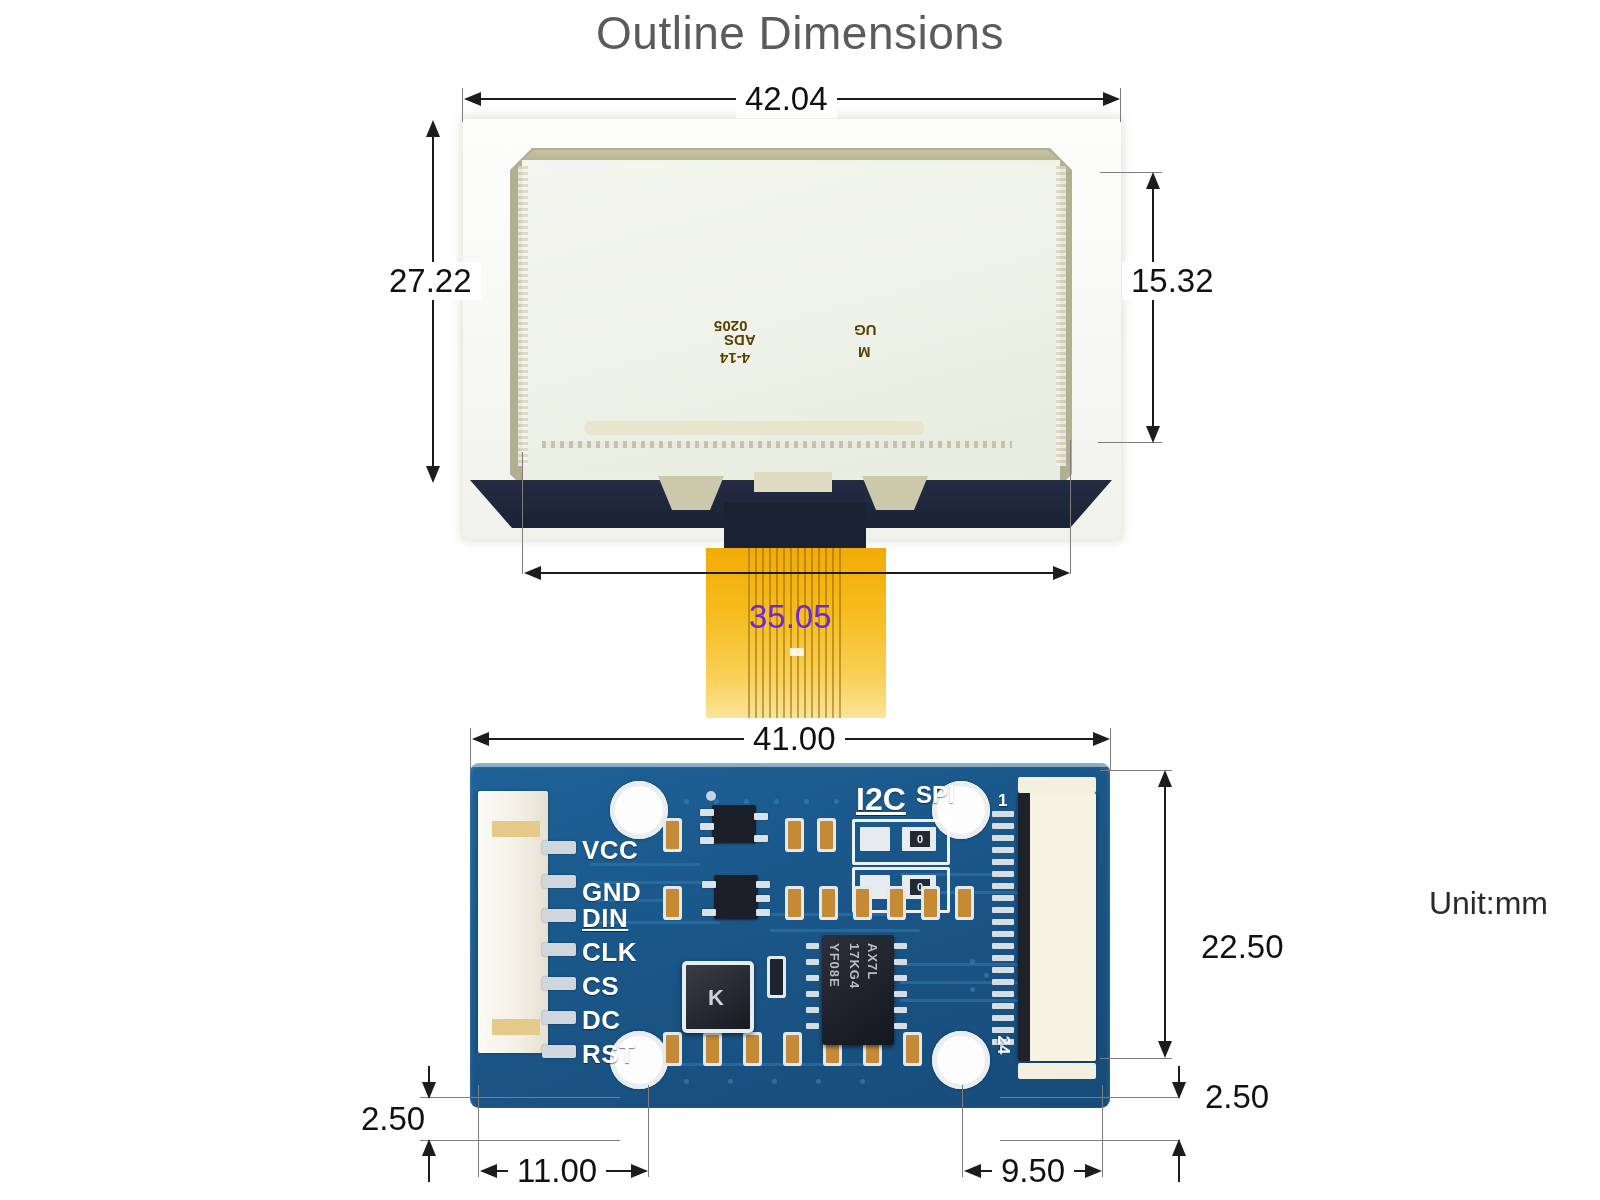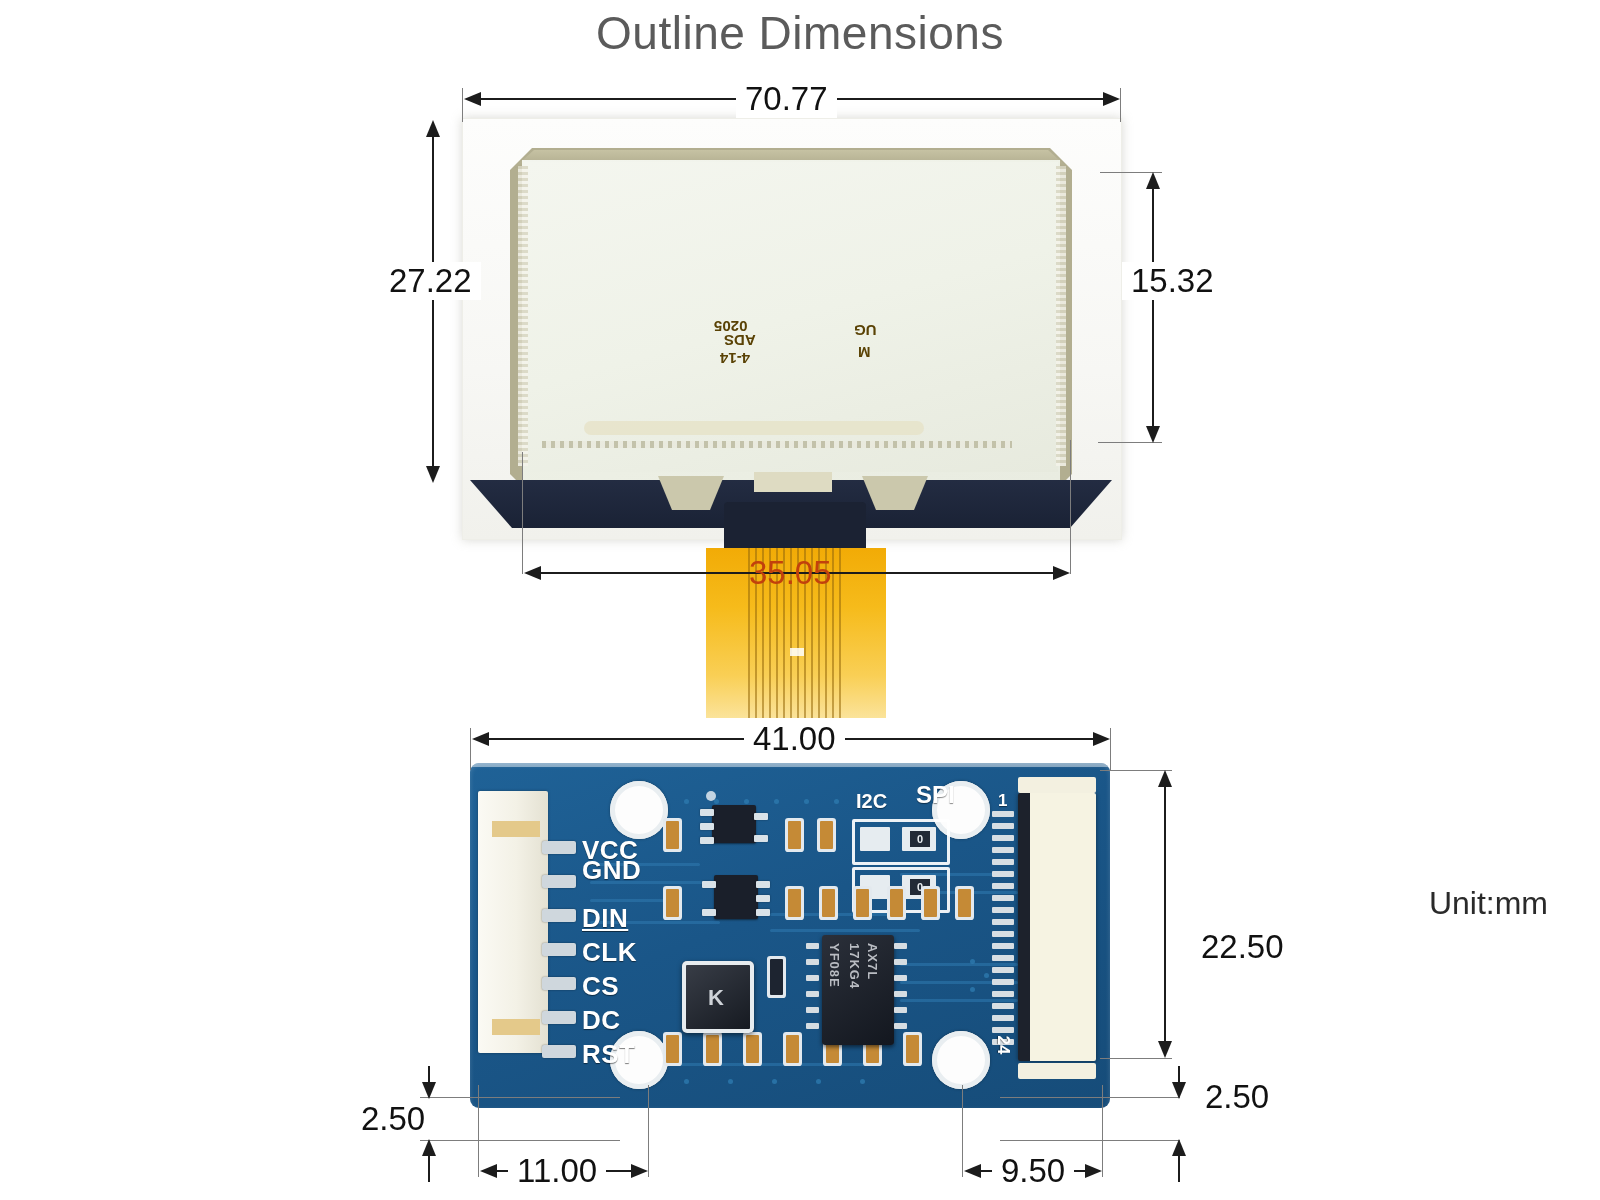--- a/index.html
+++ b/index.html
@@ -31,21 +31,21 @@
   .dimtext{
     position:absolute;
     font-size:33px;
     color:#111;
     font-family:"Liberation Sans", sans-serif;
     background:#fff;
     padding:0 9px;
     white-space:nowrap;
     line-height:38px;
   }
-  .dimtext.ontop{background:transparent;color:#c2410c;}
+  .dimtext.ontop{background:transparent;color:#6d28d9;margin-top:44px;}
   
   .arrow{position:absolute;width:0;height:0;}
   .arr-l{border-top:7px solid transparent;border-bottom:7px solid transparent;border-right:17px solid #1c1c1c;}
   .arr-r{border-top:7px solid transparent;border-bottom:7px solid transparent;border-left:17px solid #1c1c1c;}
   .arr-u{border-left:7px solid transparent;border-right:7px solid transparent;border-bottom:17px solid #1c1c1c;}
   .arr-d{border-left:7px solid transparent;border-right:7px solid transparent;border-top:17px solid #1c1c1c;}
 
   
   #oled-wrap{position:absolute;left:462px;top:118px;width:658px;height:420px;}
   .oled-glass{
@@ -219,21 +219,21 @@
     <div class="flex-txt" style="left:392px;top:204px;">UG</div>
     <div class="flex-txt" style="left:396px;top:226px;">M</div>
     <div class="flex-dot"></div>
   </div>
 
   <div class="extline-v" style="left:462px;top:88px;height:34px;"></div>
   <div class="extline-v" style="left:1120px;top:88px;height:34px;"></div>
   <div class="dimline-h" style="left:468px;top:98px;width:646px;"></div>
   <div class="arrow arr-l" style="left:464px;top:92px;"></div>
   <div class="arrow arr-r" style="left:1103px;top:92px;"></div>
-  <div class="dimtext" style="left:736px;top:80px;">70.77</div>
+  <div class="dimtext" style="left:736px;top:80px;">42.04</div>
 
   <div class="dimline-v" style="left:432px;top:124px;height:354px;"></div>
   <div class="arrow arr-u" style="left:426px;top:120px;"></div>
   <div class="arrow arr-d" style="left:426px;top:466px;"></div>
   <div class="dimtext" style="left:380px;top:262px;">27.22</div>
 
   <div class="extline-h" style="left:1100px;top:172px;width:62px;"></div>
   <div class="extline-h" style="left:1098px;top:442px;width:64px;"></div>
   <div class="dimline-v" style="left:1152px;top:176px;height:262px;"></div>
   <div class="arrow arr-u" style="left:1146px;top:172px;"></div>
@@ -288,28 +288,28 @@
     <div class="jst-tab" style="left:22px;top:256px;width:48px;height:16px;"></div>
     <div class="jst-pin" style="top:78px;"></div>
     <div class="jst-pin" style="top:112px;"></div>
     <div class="jst-pin" style="top:146px;"></div>
     <div class="jst-pin" style="top:180px;"></div>
     <div class="jst-pin" style="top:214px;"></div>
     <div class="jst-pin" style="top:248px;"></div>
     <div class="jst-pin" style="top:282px;"></div>
 
     <div class="pin-label" style="left:112px;top:72px;">VCC</div>
-    <div class="pin-label" style="left:112px;top:92px;">GND</div>
+    <div class="pin-label" style="left:112px;top:114px;">GND</div>
     <div class="pin-label" style="left:112px;top:140px;text-decoration:underline;">DIN</div>
     <div class="pin-label" style="left:112px;top:174px;">CLK</div>
     <div class="pin-label" style="left:112px;top:208px;">CS</div>
     <div class="pin-label" style="left:112px;top:242px;">DC</div>
     <div class="pin-label" style="left:112px;top:276px;">RST</div>
 
-    <div class="silk" style="left:386px;top:27px;font-size:20px;">I2C</div>
+    <div class="silk" style="left:386px;top:18px;font-size:32px;text-decoration:underline;">I2C</div>
     <div class="silk" style="left:446px;top:18px;font-size:24px;">SPI</div>
 
     <div class="jumper-box" style="left:382px;top:56px;width:92px;height:40px;"></div>
     <div class="jumper-pad" style="left:390px;top:64px;width:30px;height:24px;"></div>
     <div class="jumper-pad" style="left:432px;top:64px;width:34px;height:24px;"></div>
     <div class="jumper-0" style="left:440px;top:68px;width:20px;height:16px;">0</div>
 
     <div class="jumper-box" style="left:382px;top:104px;width:92px;height:40px;"></div>
     <div class="jumper-pad" style="left:390px;top:112px;width:30px;height:24px;"></div>
     <div class="jumper-pad" style="left:432px;top:112px;width:34px;height:24px;"></div>

